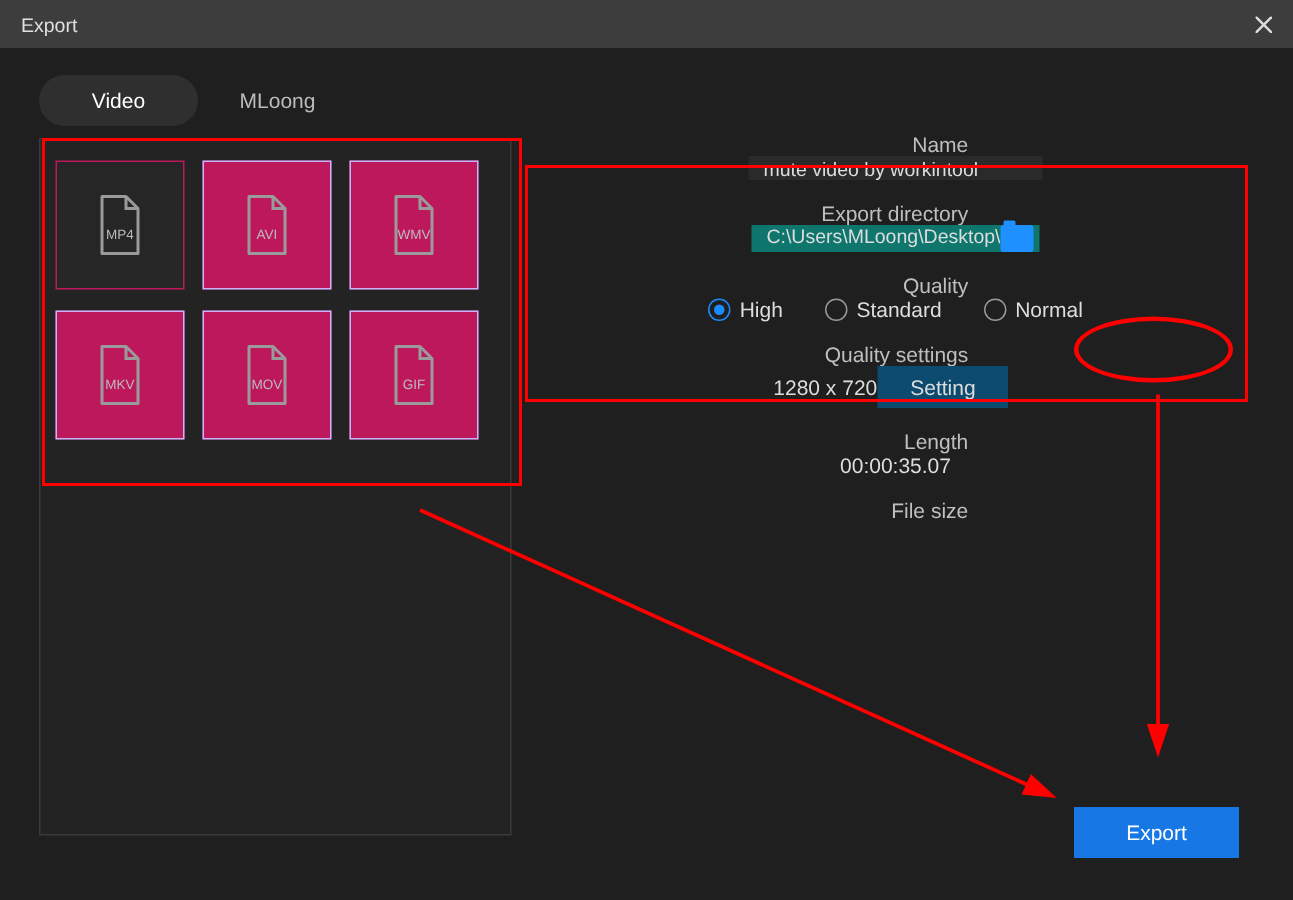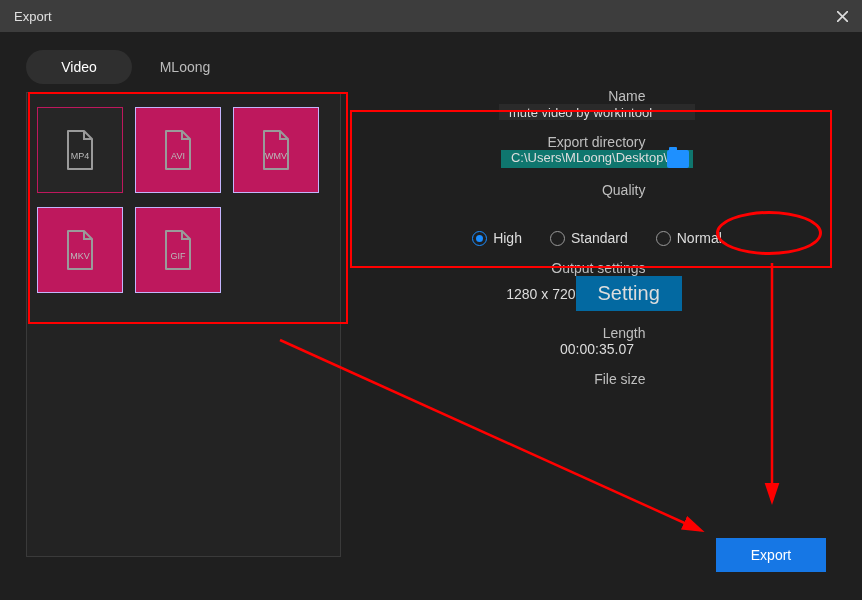--- a/index.html
+++ b/index.html
@@ -110,35 +110,35 @@
     background: #1e90ff;
     border-radius: 2px;
     display:flex; align-items:center; justify-content:center;
     cursor: pointer;
     position: relative;
   }
   .folder-btn::before {
     content:""; position:absolute; top:-3px; left:2px;
     width:8px; height:4px; background:#1e90ff; border-radius:1px 1px 0 0;
   }
-  .radios { display:flex; gap:28px; align-items:center;margin-top:32px; }
+  .radios { display:flex; gap:28px; align-items:center; }
   .radio { display:flex; align-items:center; gap:6px; cursor:pointer; font-size:14px; color:#ddd; }
   .rcircle {
     width:15px; height:15px; border-radius:50%;
     border: 1.5px solid #999;
     display:flex; align-items:center; justify-content:center;
   }
   .radio.sel .rcircle { border-color:#1a8cff; }
   .radio.sel .rcircle::after {
     content:""; width:7px; height:7px; border-radius:50%; background:#1a8cff;
   }
   .setting-btn {
-    background:#0369a1; color:#ddd;
+    background:#0c4a6e; color:#ddd;
     border:none; padding: 6px 22px;
-    font-size:20px; cursor:pointer;
+    font-size:14px; cursor:pointer;
     margin-left: auto;
     margin-right: 6px;
   }
   .export-btn {
     position:absolute;
     right: 36px; bottom: 28px;
     width: 110px; height: 34px;
     background:#1677e5; color:#fff;
     border:none; font-size:14px;
     cursor:pointer;
@@ -196,20 +196,27 @@
               <svg viewBox="0 0 40 46">
                 <path d="M8 4 h16 l8 8 v30 h-24 z" fill="none" stroke="#9a9a9a" stroke-width="2" stroke-linejoin="round"></path>
                 <path d="M24 4 v8 h8" fill="none" stroke="#9a9a9a" stroke-width="2"></path>
                 <text x="20" y="32" text-anchor="middle" font-size="9" fill="#bbb" font-family="Arial">MKV</text>
               </svg>
             </div>
             <div class="fmt-item">
               <svg viewBox="0 0 40 46">
                 <path d="M8 4 h16 l8 8 v30 h-24 z" fill="none" stroke="#9a9a9a" stroke-width="2" stroke-linejoin="round"></path>
                 <path d="M24 4 v8 h8" fill="none" stroke="#9a9a9a" stroke-width="2"></path>
+                <text x="20" y="32" text-anchor="middle" font-size="9" fill="#bbb" font-family="Arial">MOV</text>
+              </svg>
+            </div>
+            <div class="fmt-item">
+              <svg viewBox="0 0 40 46">
+                <path d="M8 4 h16 l8 8 v30 h-24 z" fill="none" stroke="#9a9a9a" stroke-width="2" stroke-linejoin="round"></path>
+                <path d="M24 4 v8 h8" fill="none" stroke="#9a9a9a" stroke-width="2"></path>
                 <text x="20" y="32" text-anchor="middle" font-size="9" fill="#bbb" font-family="Arial">GIF</text>
               </svg>
             </div>
           </div>
       </div>
     </div>
 
     <div class="right">
 
       <div class="row">
@@ -237,21 +244,21 @@
             <span>Standard</span>
           </div>
           <div class="radio">
             <span class="rcircle"></span>
             <span>Normal</span>
           </div>
         </div>
       </div>
 
       <div class="row">
-        <div class="label">Output settings</div>
+        <div class="label">Quality settings</div>
         <div class="value">
           <span>1280 x 720</span>
           <button class="setting-btn">Setting</button>
         </div>
       </div>
 
       <div class="row">
         <div class="label">Length</div>
         <div class="value">00:00:35.07</div>
       </div>

